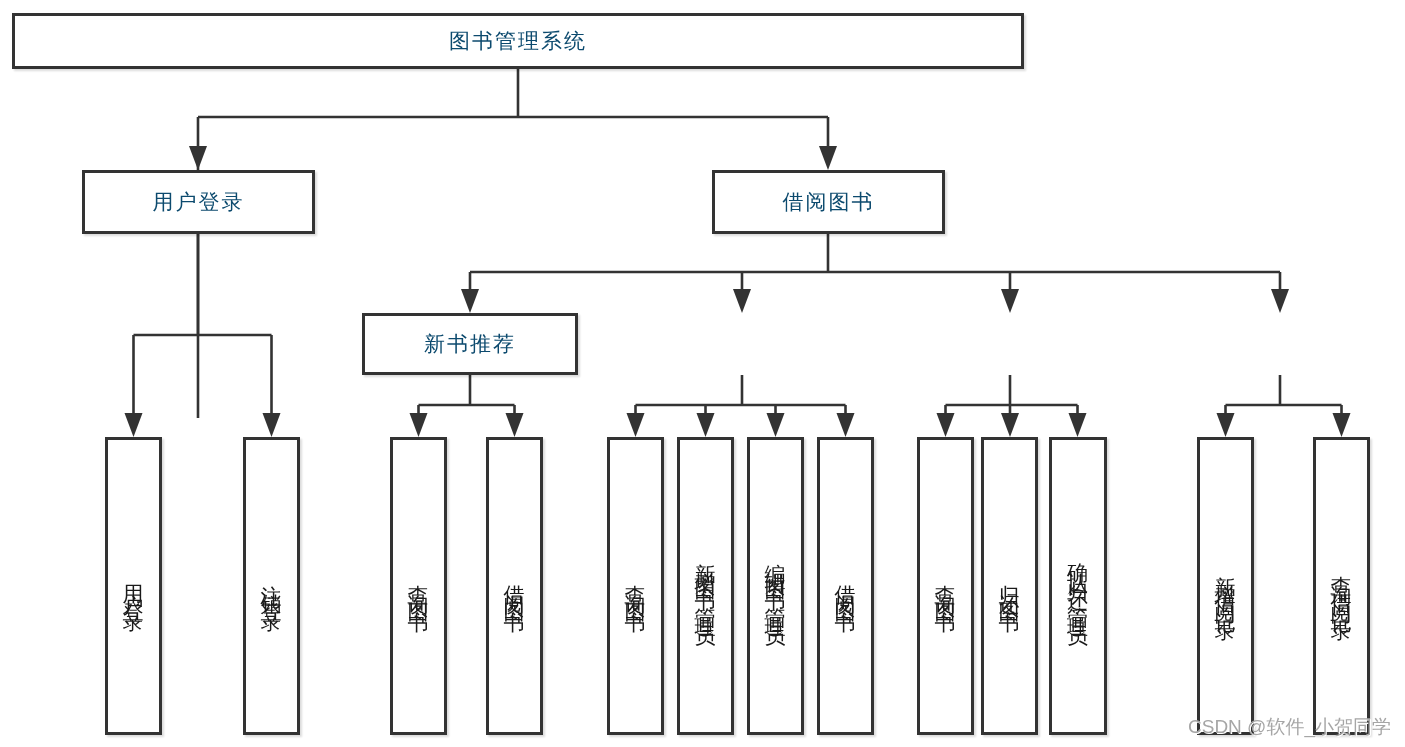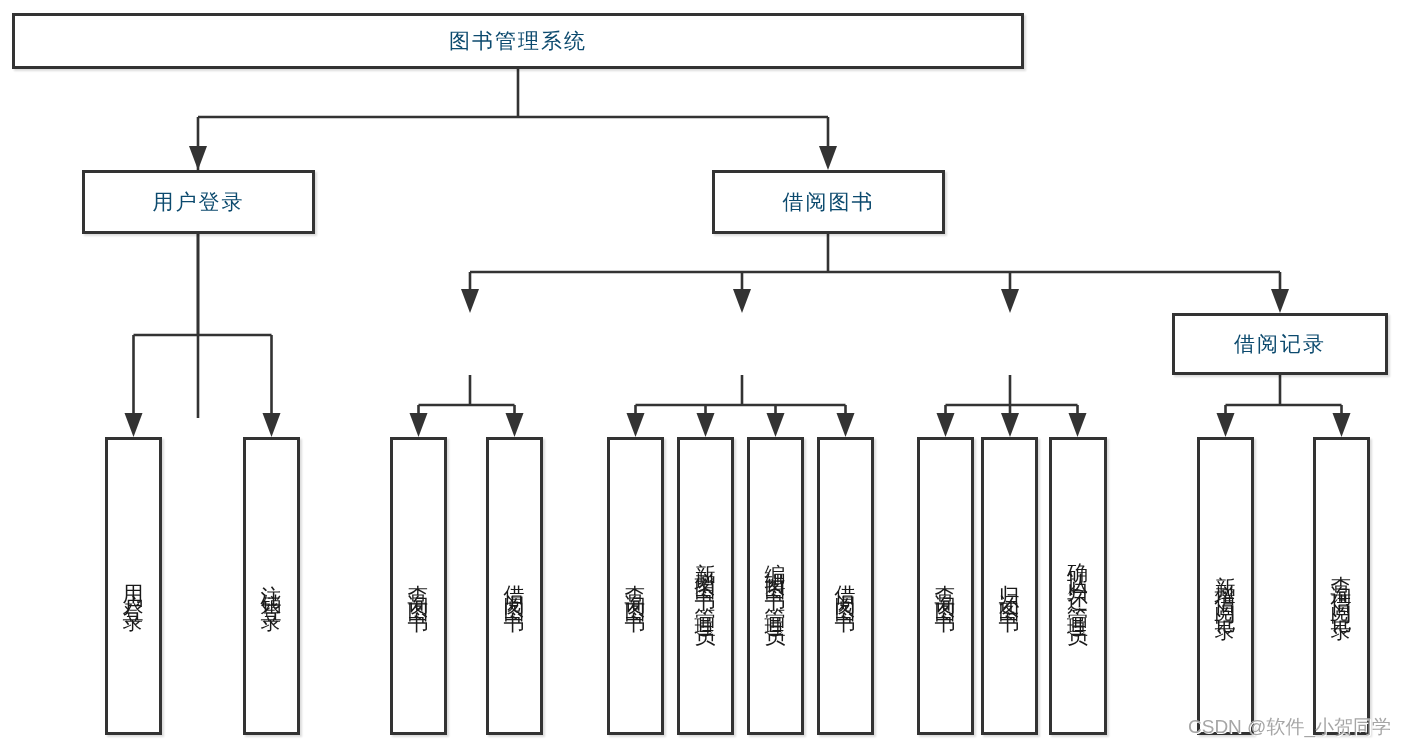--- a/index.html
+++ b/index.html
@@ -137,22 +137,22 @@
     <span class="lbl">图书管理系统</span>
   </div>
 
   <div class="hbox" style="left:82px; top:170px; width:233px; height:64px;">
     <span class="lbl">用户登录</span>
   </div>
   <div class="hbox" style="left:712px; top:170px; width:233px; height:64px;">
     <span class="lbl">借阅图书</span>
   </div>
 
-  <div class="hbox" style="left:1172px; top:313px; width:216px; height:62px;">
-    <span class="lbl">借阅记录</span>
+  <div class="hbox" style="left:362px; top:313px; width:216px; height:62px;">
+    <span class="lbl">新书推荐</span>
   </div>
 
   <div class="vbox" style="left:105px;">
     <span class="lbl">用户登录</span>
   </div>
   <div class="vbox" style="left:243px;">
     <span class="lbl">注销登录</span>
   </div>
   <div class="vbox" style="left:390px;">
     <span class="lbl">查询图书</span>

